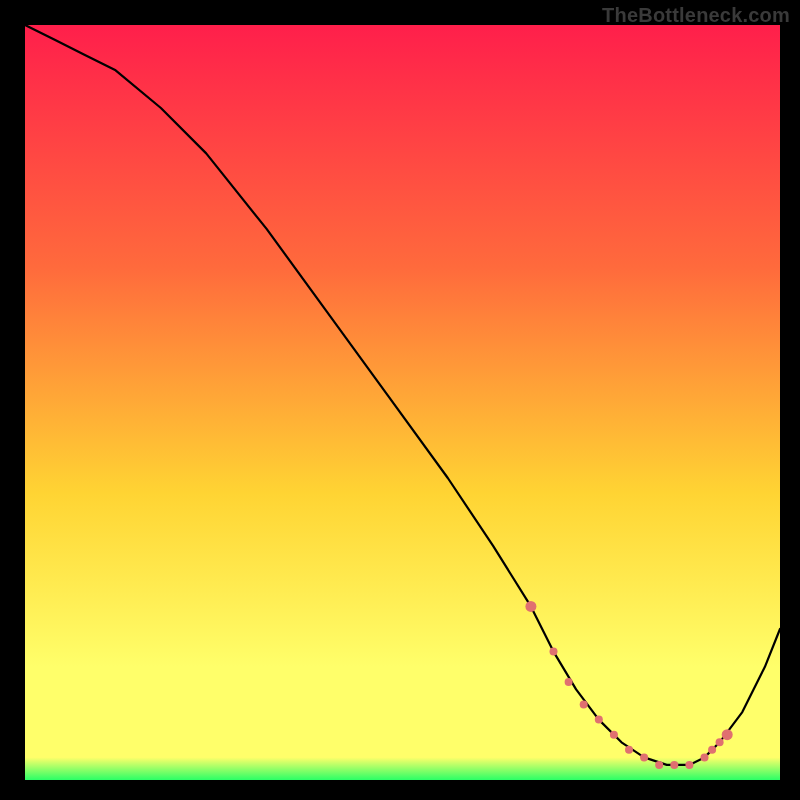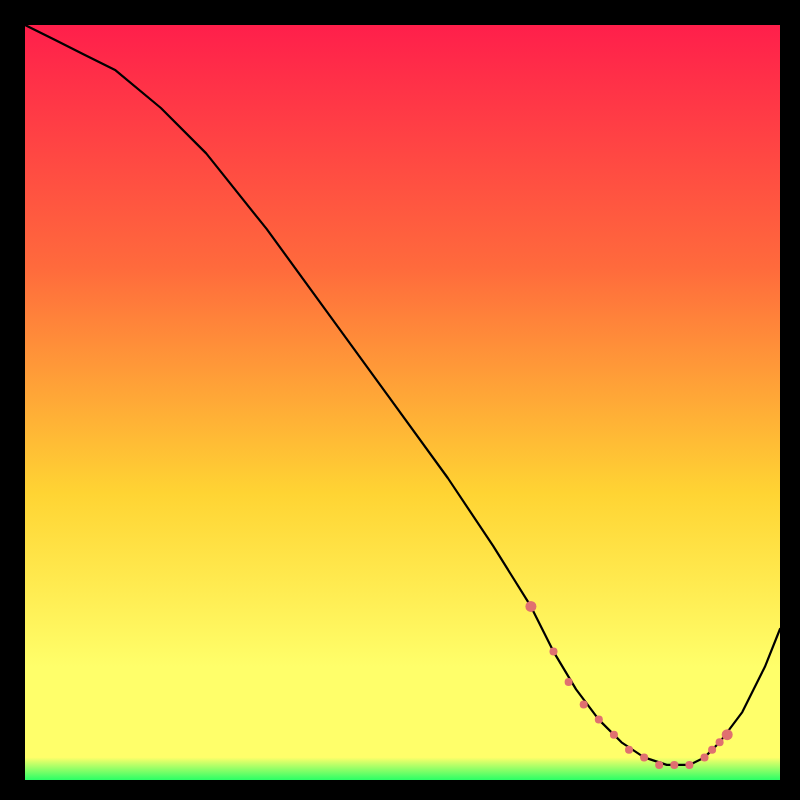--- a/index.html
+++ b/index.html
@@ -30,20 +30,21 @@
     position: absolute;
     top: 0;
     left: 0;
     display: block;
   }
 </style>
 </head>
 <body>
 <div class="frame">
 
+<div class="watermark">TheBottleneck.com</div>
 
 <svg id="chart-svg" width="800" height="800" viewBox="0 0 800 800">
       <defs>
         <linearGradient id="bg-grad" x1="0" y1="0" x2="0" y2="1">
           <stop offset="0%" stop-color="#ff1f4b"></stop>
           <stop offset="32%" stop-color="#ff6a3c"></stop>
           <stop offset="62%" stop-color="#ffd433"></stop>
           <stop offset="85%" stop-color="#ffff6a"></stop>
           <stop offset="97%" stop-color="#ffff6a"></stop>
           <stop offset="100%" stop-color="#2bff66"></stop>

